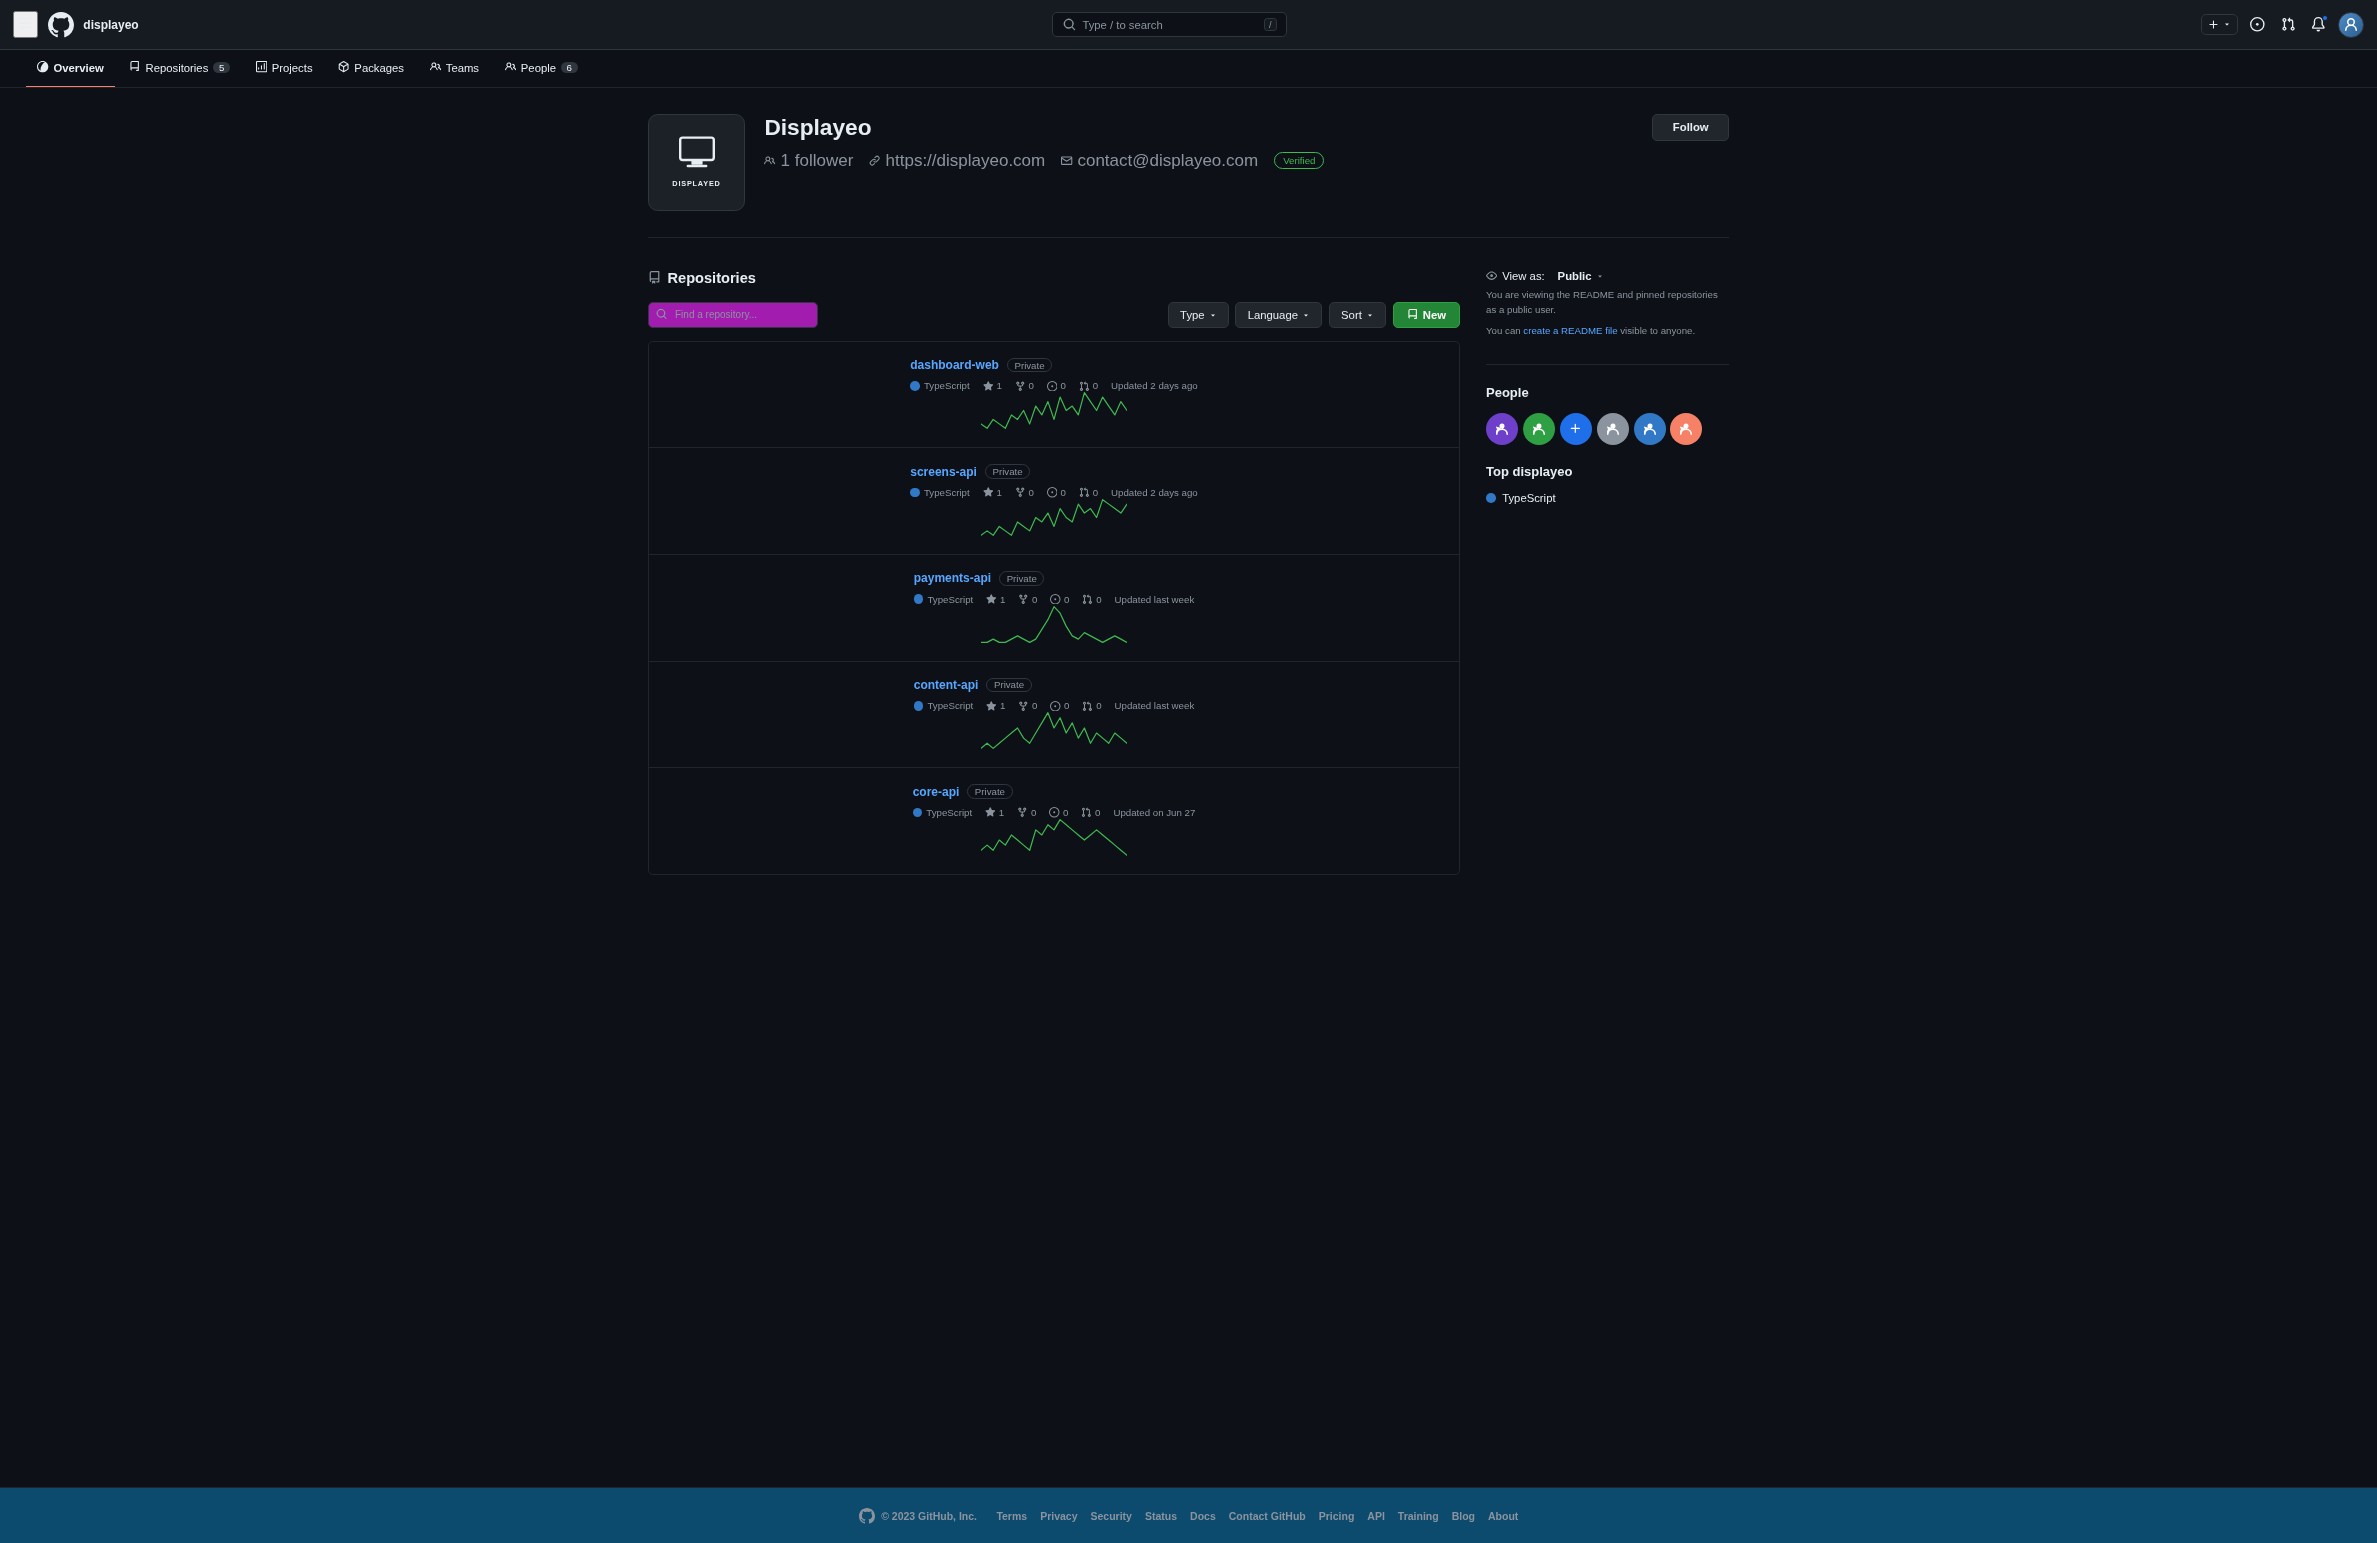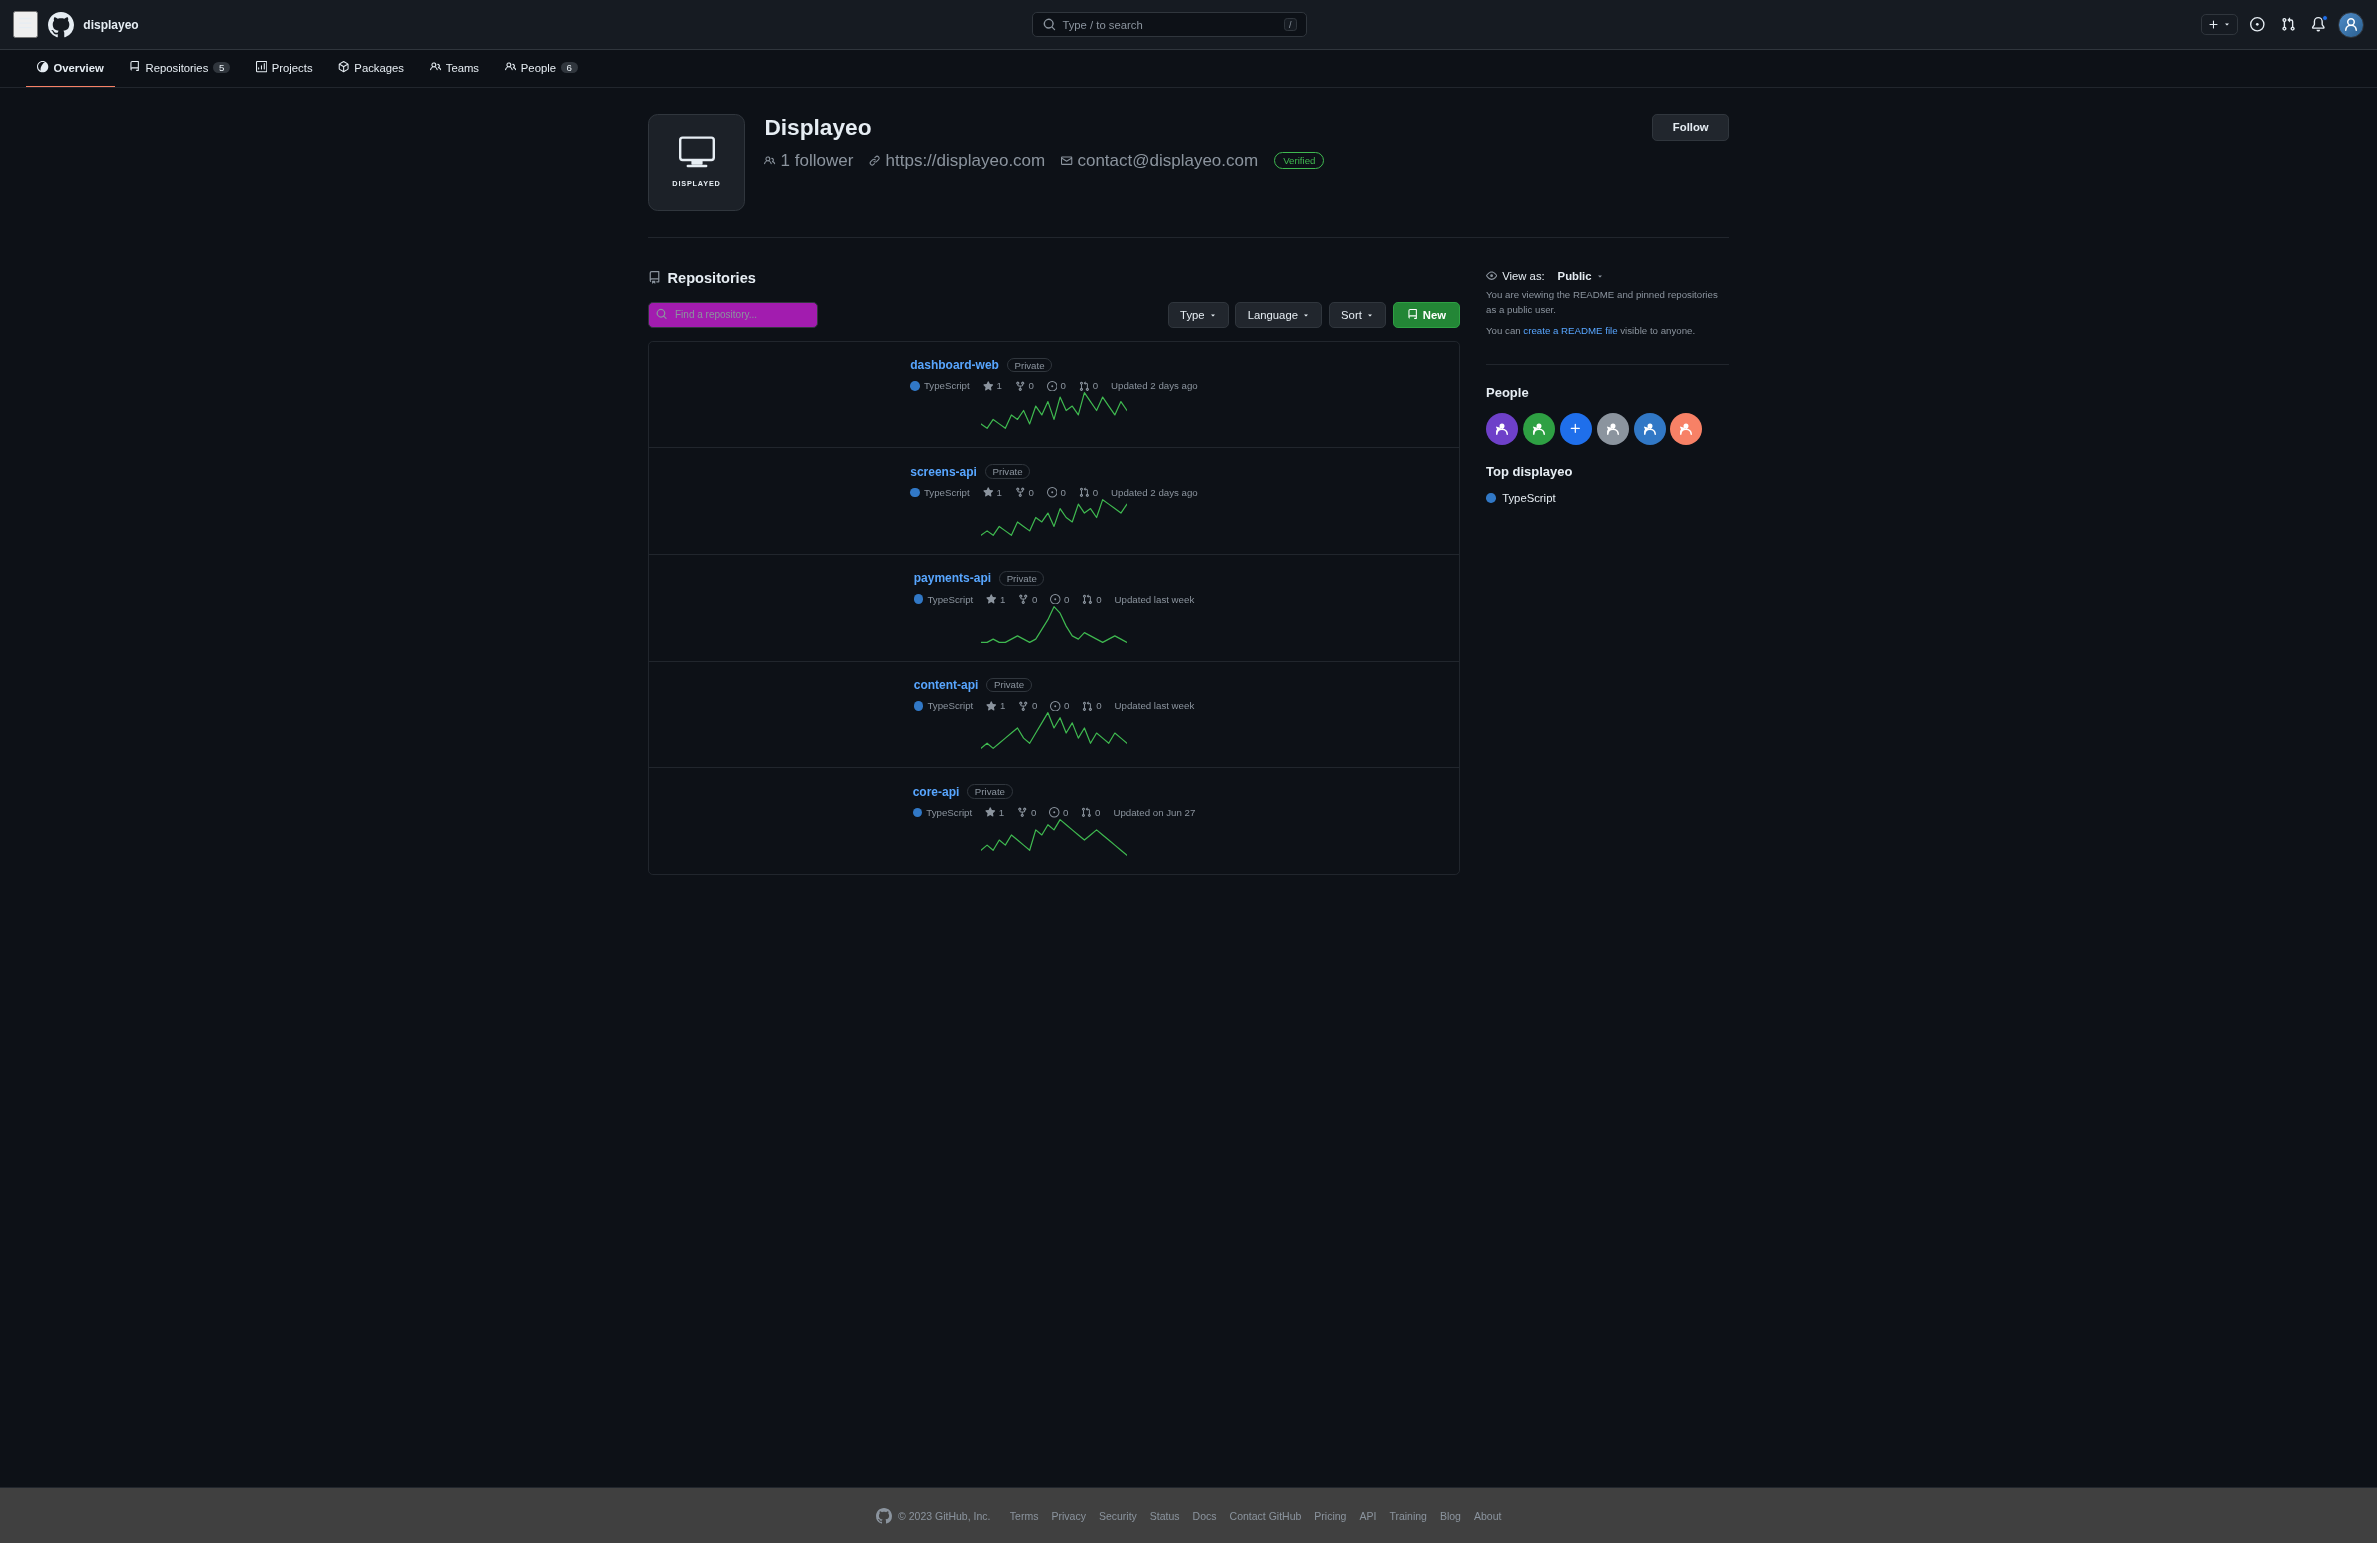--- a/index.html
+++ b/index.html
@@ -63,21 +63,21 @@
     }
 
     .search-box {
       background-color: #0d1117;
       border: 0.8px solid #30363d;
       border-radius: 4.9px;
       display: flex;
       align-items: center;
       gap: 6.5px;
       padding: 4.9px 9.7px;
-      width: 275px;
+      width: 235px;
       color: #8b949e;
       cursor: text;
     }
 
     .search-box-text {
       color: #8b949e;
       font-size: 11.3px;
     }
 
     .search-kbd {
@@ -535,28 +535,29 @@
     .lang-item {
       display: flex;
       align-items: center;
       gap: 6.5px;
       font-size: 11.3px;
       color: #e6edf3;
     }
 
     
     .footer {
-      background-color: #404040;
+      background-color: #0c4a6e;
       border-top: 0.8px solid #21262d;
       padding: 19.4px 26px;
       display: flex;
       align-items: center;
       justify-content: center;
       gap: 19.4px;
       flex-wrap: wrap;
+      font-weight: bold;
     }
 
     .footer-logo {
       display: flex;
       align-items: center;
       gap: 6.5px;
       color: #8b949e;
       font-size: 10.5px;
     }
 

